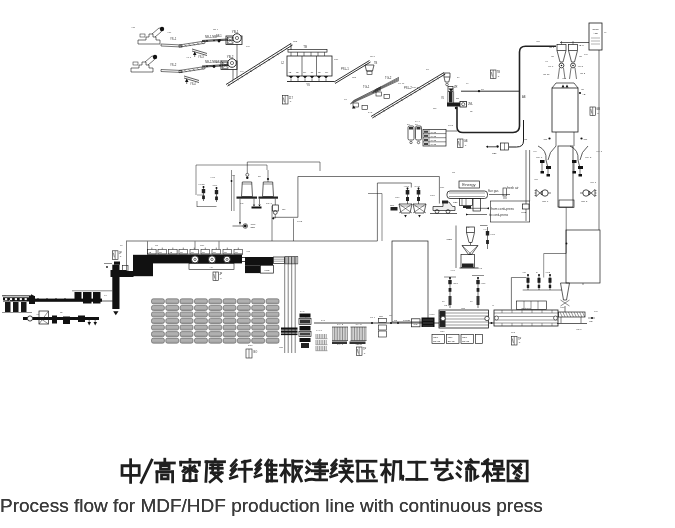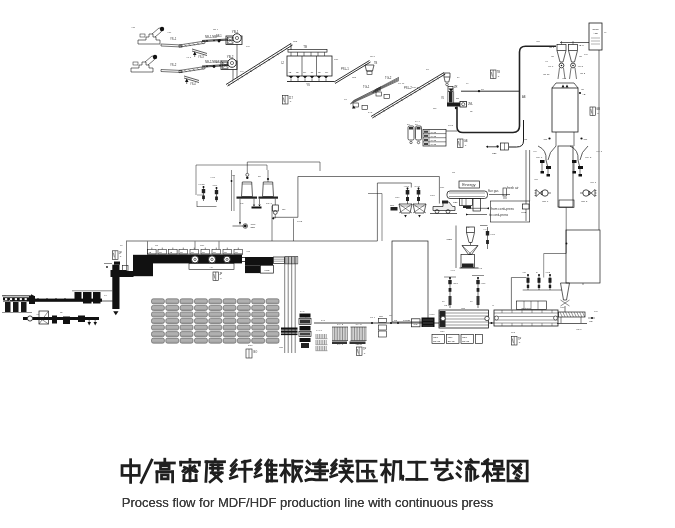--- a/index.html
+++ b/index.html
@@ -1,15 +1,15 @@
 <!DOCTYPE html>
 <html><head><meta charset="utf-8">
 <style>
 html,body{margin:0;padding:0;background:#fff;width:675px;height:528px;overflow:hidden}
-.en{position:absolute;left:0;top:495px;width:615px;text-align:center;font-family:"Liberation Sans",sans-serif;font-size:13px;color:#3a3a3a;letter-spacing:0px;text-shadow:0 0 0.35px #3a3a3a}
+.en{position:absolute;left:0;top:495px;width:615px;text-align:left;font-family:"Liberation Sans",sans-serif;font-size:19px;color:#3a3a3a;letter-spacing:0px;text-shadow:0 0 0.35px #3a3a3a}
 </style></head>
 <body>
 <svg width="675" height="528" viewBox="0 0 675 528" style="position:absolute;left:0;top:0">
 <path d="M138,40 h8 v-3 h3 v-3 h4 v3 h3 v3 h4 v4 h-22 z" fill="none" stroke="#1a1a1a" stroke-width="0.6"></path>
 <rect x="140" y="34" width="5" height="3" fill="none" stroke="#1a1a1a" stroke-width="0.5"></rect>
 <path d="M152,34 l7,-6 l4,1 l-2,3 l-6,5" fill="none" stroke="#1a1a1a" stroke-width="0.6"></path>
 <circle cx="162" cy="29" r="2.2" fill="#111"></circle>
 <path d="M161,44 l21,1 l0,2 l-21,-1 z" fill="none" stroke="#1a1a1a" stroke-width="0.6"></path>
 <path d="M179,45 l26,-4 l0,2.2 l-26,4 z" fill="none" stroke="#1a1a1a" stroke-width="0.6"></path>
 <line x1="180.0" y1="45.4" x2="182.5" y2="46.8" stroke="#1a1a1a" stroke-width="0.45"></line>

